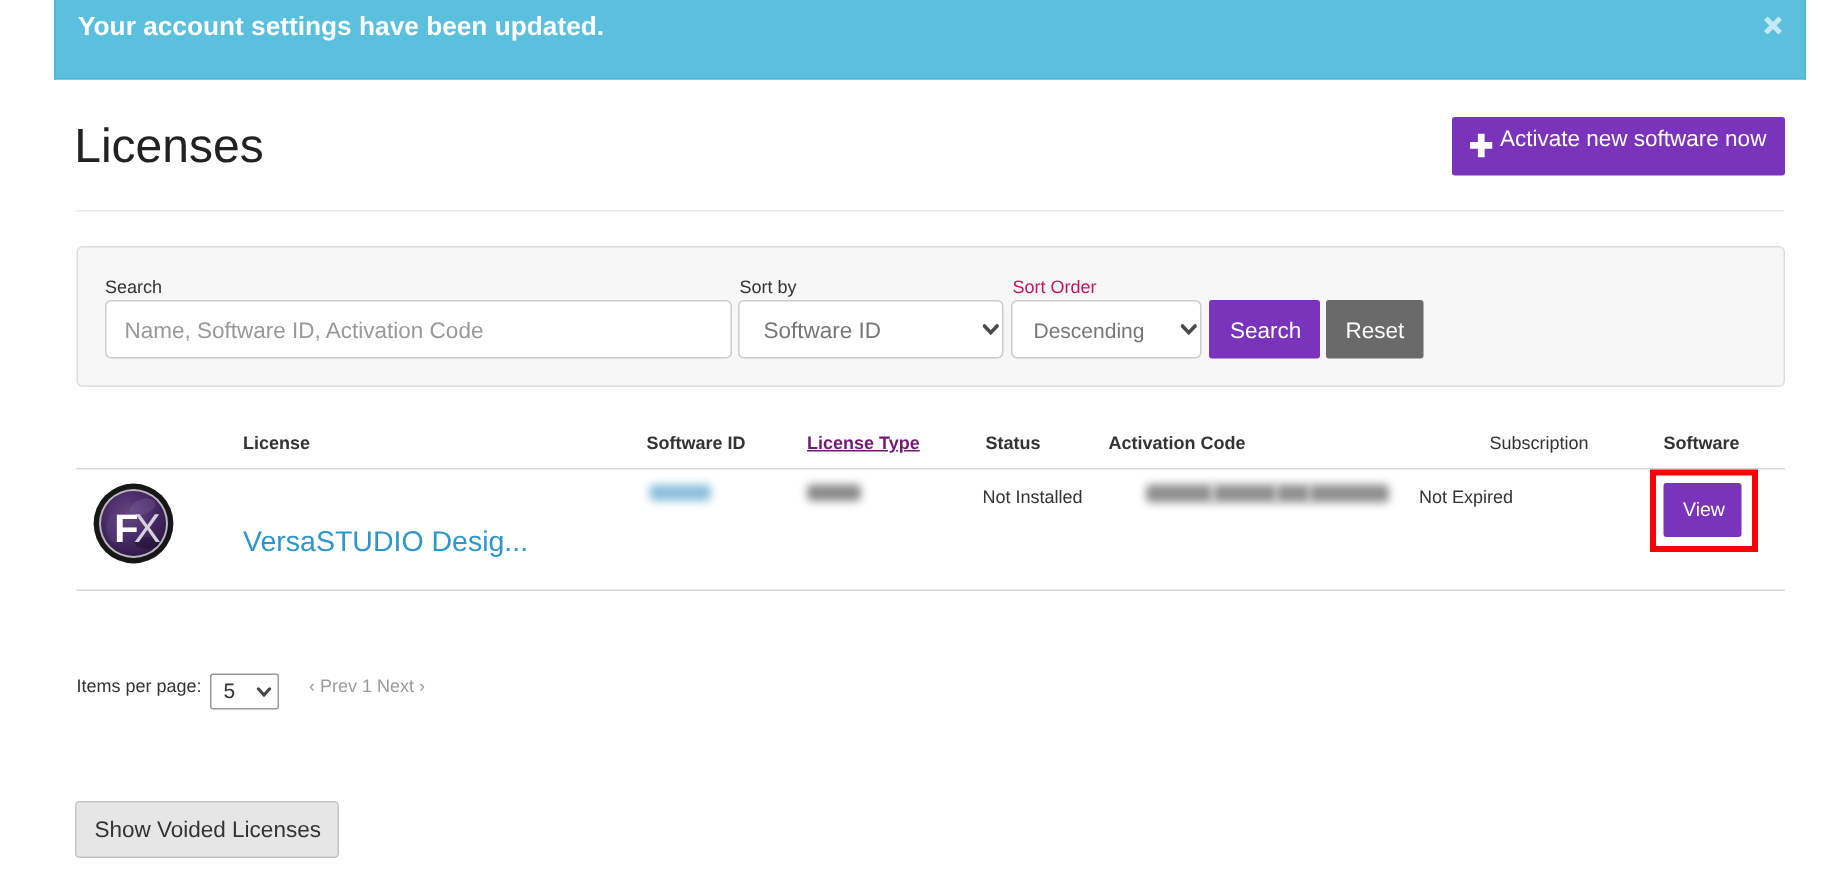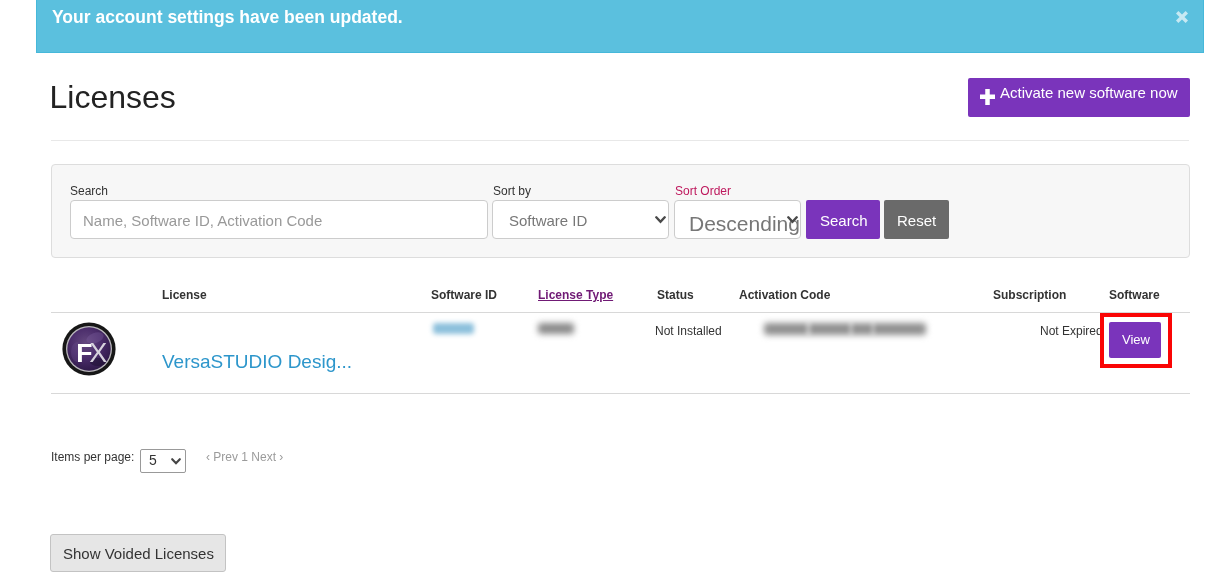--- a/index.html
+++ b/index.html
@@ -36,36 +36,36 @@
 
 <div class="txt" style="left:493px; top:184.5px; font-size:12px; color:#333;">Sort by</div>
 <div class="abs" style="left:492px; top:200px; width:177px; height:39px; background:#fff; border:1px solid #ccc; border-radius:4px;"></div>
 <div class="txt" style="left:509px; top:212.6px; font-size:15px; color:#777;">Software ID</div>
 <svg class="abs" style="left:654.5px; top:215.5px;" width="11" height="8" viewBox="0 0 11 8">
     <path d="M1.3 1.3 L5.5 5.8 L9.7 1.3" fill="none" stroke="#4a4a4a" stroke-width="2.4" stroke-linecap="round"></path>
   </svg>
 
 <div class="txt" style="left:675px; top:184.5px; font-size:12px; color:#be185d;">Sort Order</div>
 <div class="abs" style="left:674px; top:200px; width:127px; height:39px; background:#fff; border:1px solid #ccc; border-radius:4px;"></div>
-<div class="txt" style="left:689px; top:212.6px; font-size:21px; color:#777;">Descending</div>
+<div class="txt" style="left:689px; top:212.6px; font-size:14px; color:#777;">Descending</div>
 <svg class="abs" style="left:786.5px; top:215.5px;" width="11" height="8" viewBox="0 0 11 8">
     <path d="M1.3 1.3 L5.5 5.8 L9.7 1.3" fill="none" stroke="#4a4a4a" stroke-width="2.4" stroke-linecap="round"></path>
   </svg>
 
 <div class="abs" style="left:806px; top:200px; width:74px; height:39px; background:#7a34bb; border-radius:2px;"></div>
 <div class="txt" style="left:820px; top:212.7px; font-size:15px; color:#fff;">Search</div>
 <div class="abs" style="left:884px; top:200px; width:65px; height:39px; background:#6a6a6a; border-radius:2px;"></div>
 <div class="txt" style="left:897px; top:212.7px; font-size:15px; color:#fff;">Reset</div>
 
 <div class="txt" style="left:162px; top:289px; font-size:12px; font-weight:bold; color:#333;">License</div>
 <div class="txt" style="left:431px; top:289px; font-size:12px; font-weight:bold; color:#333;">Software ID</div>
 <div class="txt" style="left:538px; top:289px; font-size:12px; font-weight:bold; color:#701a75;text-decoration:underline;">License Type</div>
 <div class="txt" style="left:657px; top:289px; font-size:12px; font-weight:bold; color:#333;">Status</div>
 <div class="txt" style="left:739px; top:289px; font-size:12px; font-weight:bold; color:#333;">Activation Code</div>
-<div class="txt" style="left:993px; top:289px; font-size:12px; font-weight:bold; color:#333;">Subscription</div>
+<div class="txt" style="left:993px; top:289px; font-size:12px; font-weight:normal; color:#333;">Subscription</div>
 <div class="txt" style="left:1109px; top:289px; font-size:12px; font-weight:bold; color:#333;">Software</div>
 <div class="abs" style="left:51px; top:312px; width:1139px; height:1px; background:#d8d8d8;"></div>
 
 <svg class="abs" style="left:62px; top:322px;" width="54" height="54" viewBox="0 0 54 54">
   <defs>
     <radialGradient id="pg" cx="42%" cy="36%" r="75%">
       <stop offset="0%" stop-color="#64487f"></stop>
       <stop offset="45%" stop-color="#4b2d6b"></stop>
       <stop offset="100%" stop-color="#281540"></stop>
     </radialGradient>
@@ -80,21 +80,21 @@
   <text x="27.2" y="39.6" font-family="Liberation Sans" font-size="27" fill="#d6d2dc">X</text>
 </svg>
 <div class="txt" style="left:162px; top:352px; font-size:19px; color:#2d96cb;">VersaSTUDIO Desig...</div>
 <div class="abs" style="left:433px; top:322.5px; width:41px; height:11.5px; background:#8cc0dc; filter:blur(2.8px); border-radius:3px;"></div>
 <div class="abs" style="left:538px; top:322.5px; width:36px; height:11.5px; background:#8a8a8a; filter:blur(3px); border-radius:3px;"></div>
 <div class="txt" style="left:655px; top:324.5px; font-size:12px; color:#333;">Not Installed</div>
 <div class="abs" style="left:764px; top:322.5px; width:162px; height:12px; background:#8f8f8f; filter:blur(3px); border-radius:3px;"></div>
 <div class="abs" style="left:806px; top:321px; width:5px; height:15px; background:rgba(255,255,255,.4); filter:blur(2px);"></div>
 <div class="abs" style="left:849px; top:321px; width:4px; height:15px; background:rgba(255,255,255,.38); filter:blur(2px);"></div>
 <div class="abs" style="left:871px; top:321px; width:4px; height:15px; background:rgba(255,255,255,.35); filter:blur(2px);"></div>
-<div class="txt" style="left:1040px; top:324.5px; font-size:12px; color:#333;text-align:right;">Not Expired</div>
+<div class="txt" style="left:946px; top:324.5px; font-size:12px; color:#333;text-align:right;">Not Expired</div>
 
 <div class="abs" style="left:1109px; top:322px; width:52px; height:36px; background:#7a34bb; border-radius:2px;"></div>
 <div class="txt" style="left:1122px; top:332.8px; font-size:13px; color:#fff;">View</div>
 <div class="abs" style="left:1100px; top:313px; width:72px; height:55px; border:4px solid #fa0505;"></div>
 
 <div class="abs" style="left:51px; top:393px; width:1139px; height:1px; background:#d8d8d8;"></div>
 
 <div class="txt" style="left:51px; top:450.5px; font-size:12px; color:#333;">Items per page:</div>
 <div class="abs" style="left:140px; top:449px; width:46px; height:24px; background:#fff; border:1px solid #999; border-radius:2px;"></div>
 <div class="txt" style="left:149px; top:452.5px; font-size:14px; color:#333;">5</div>

